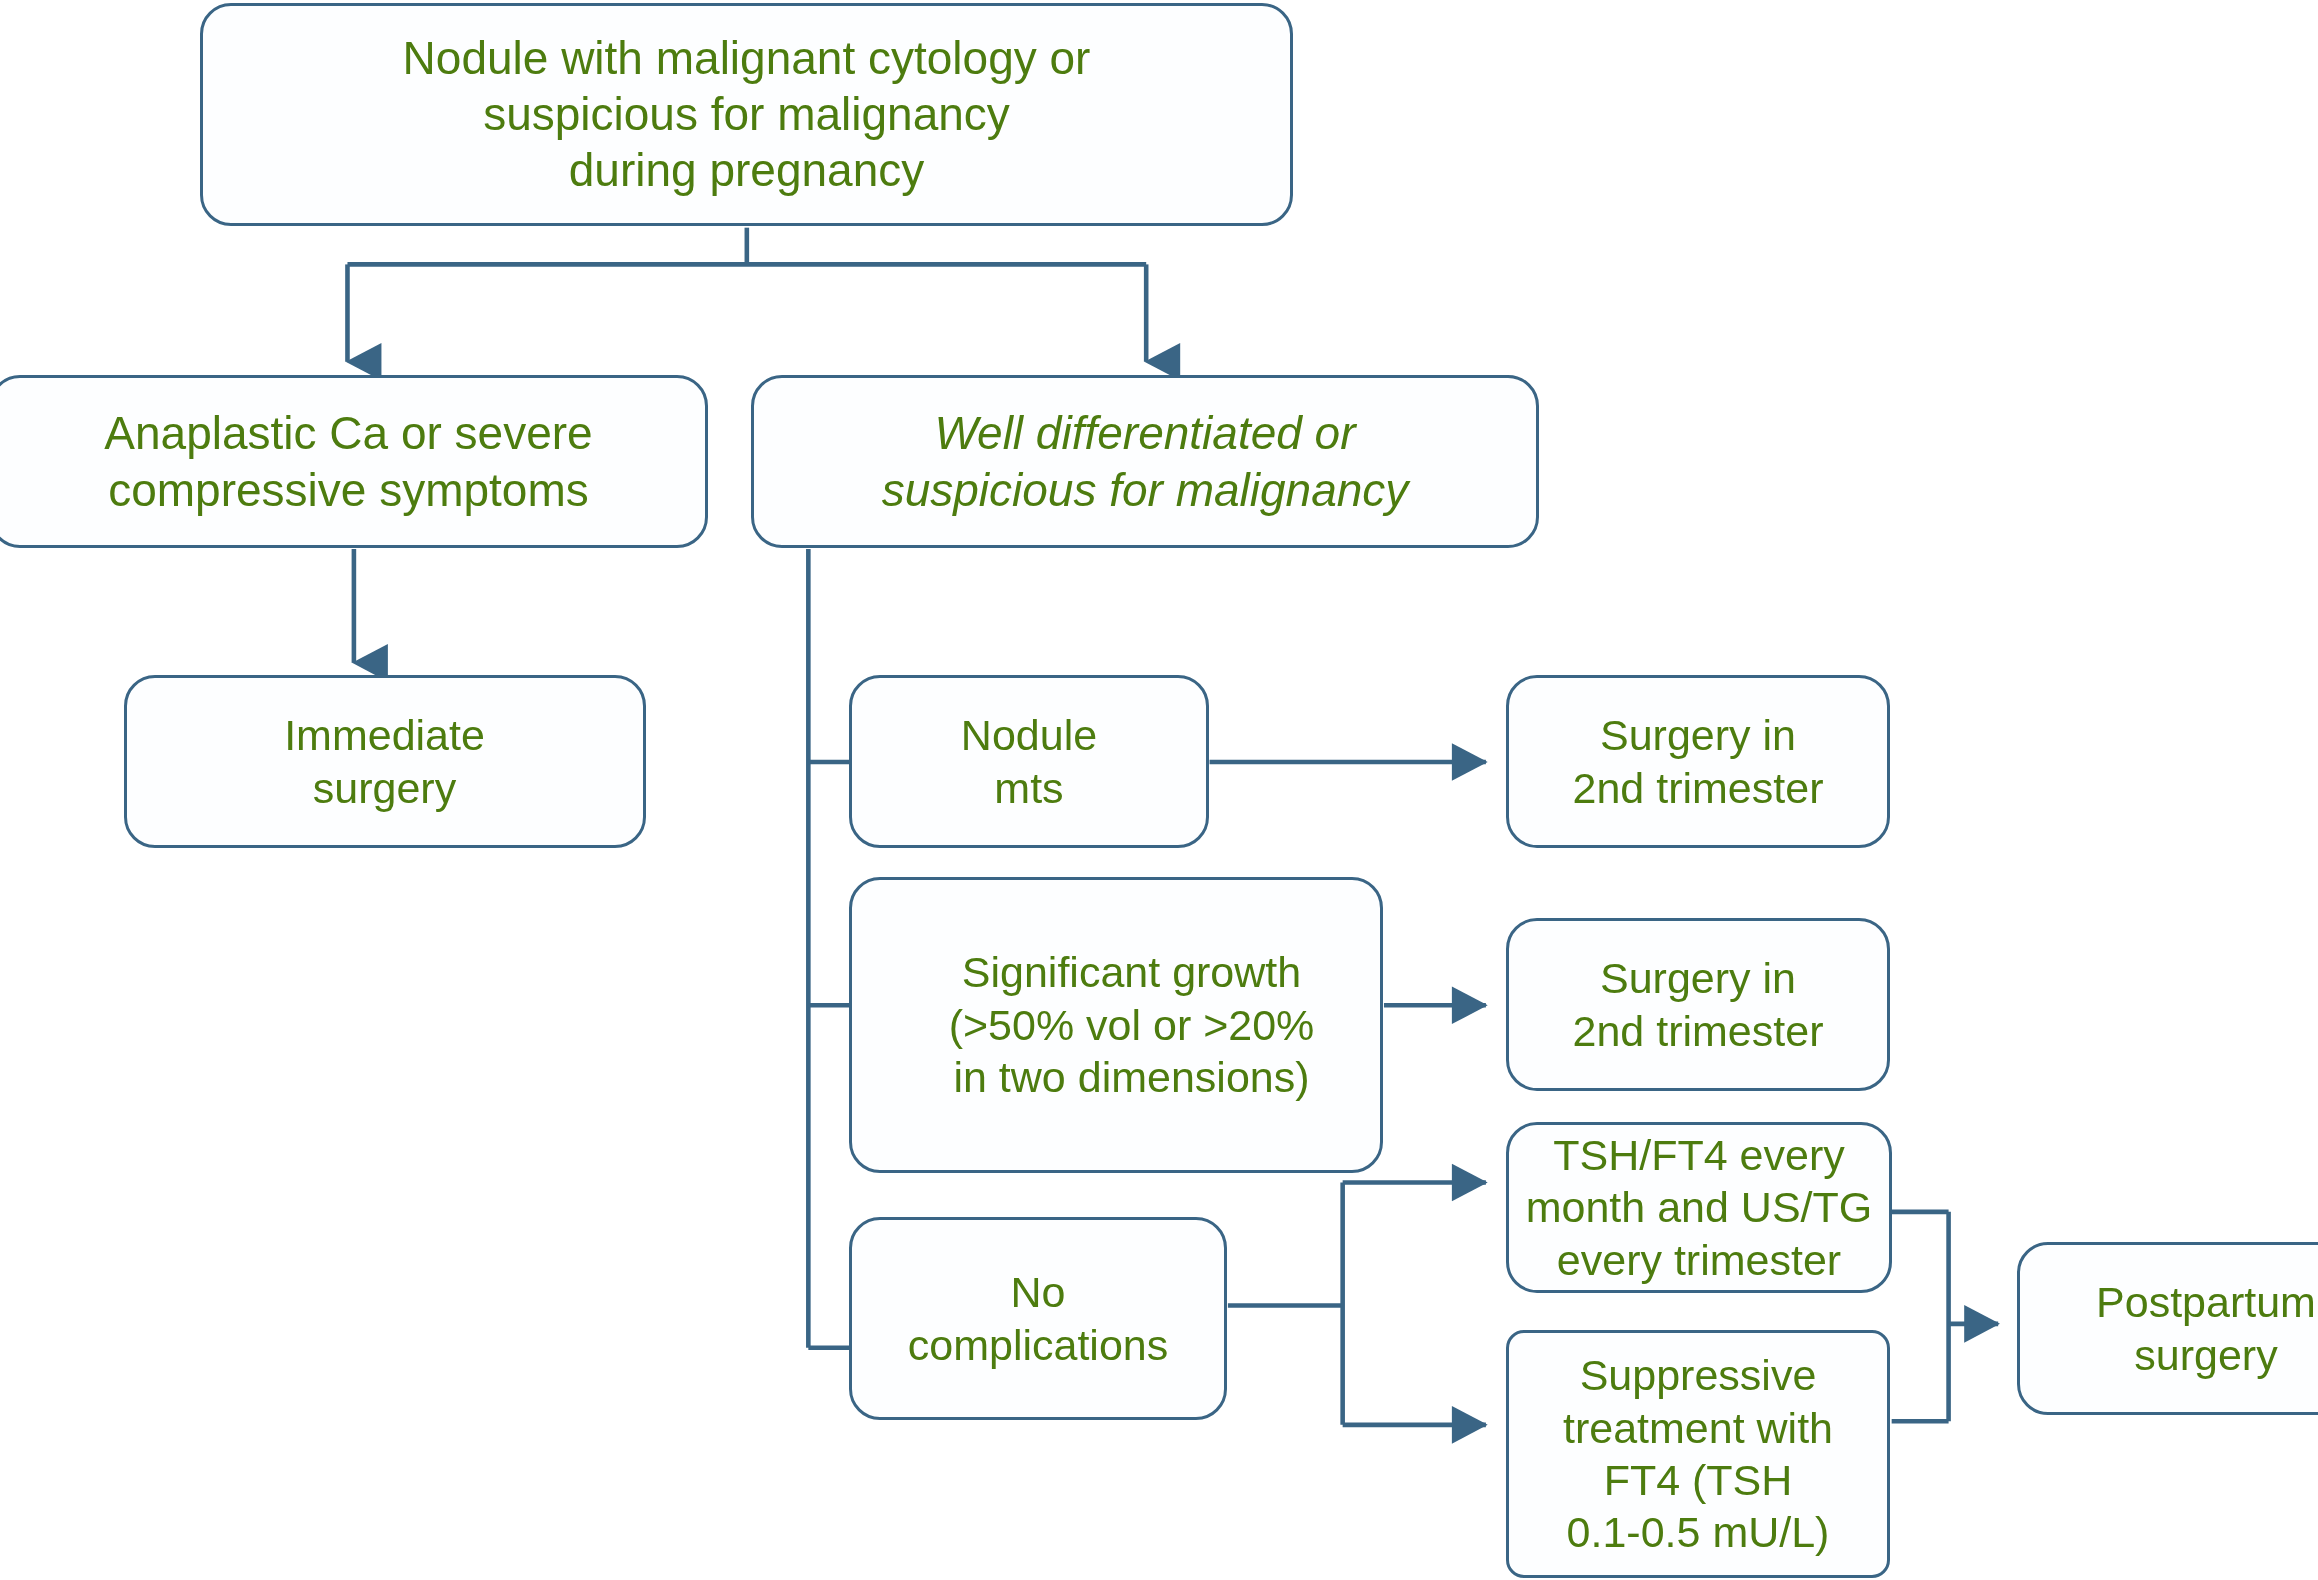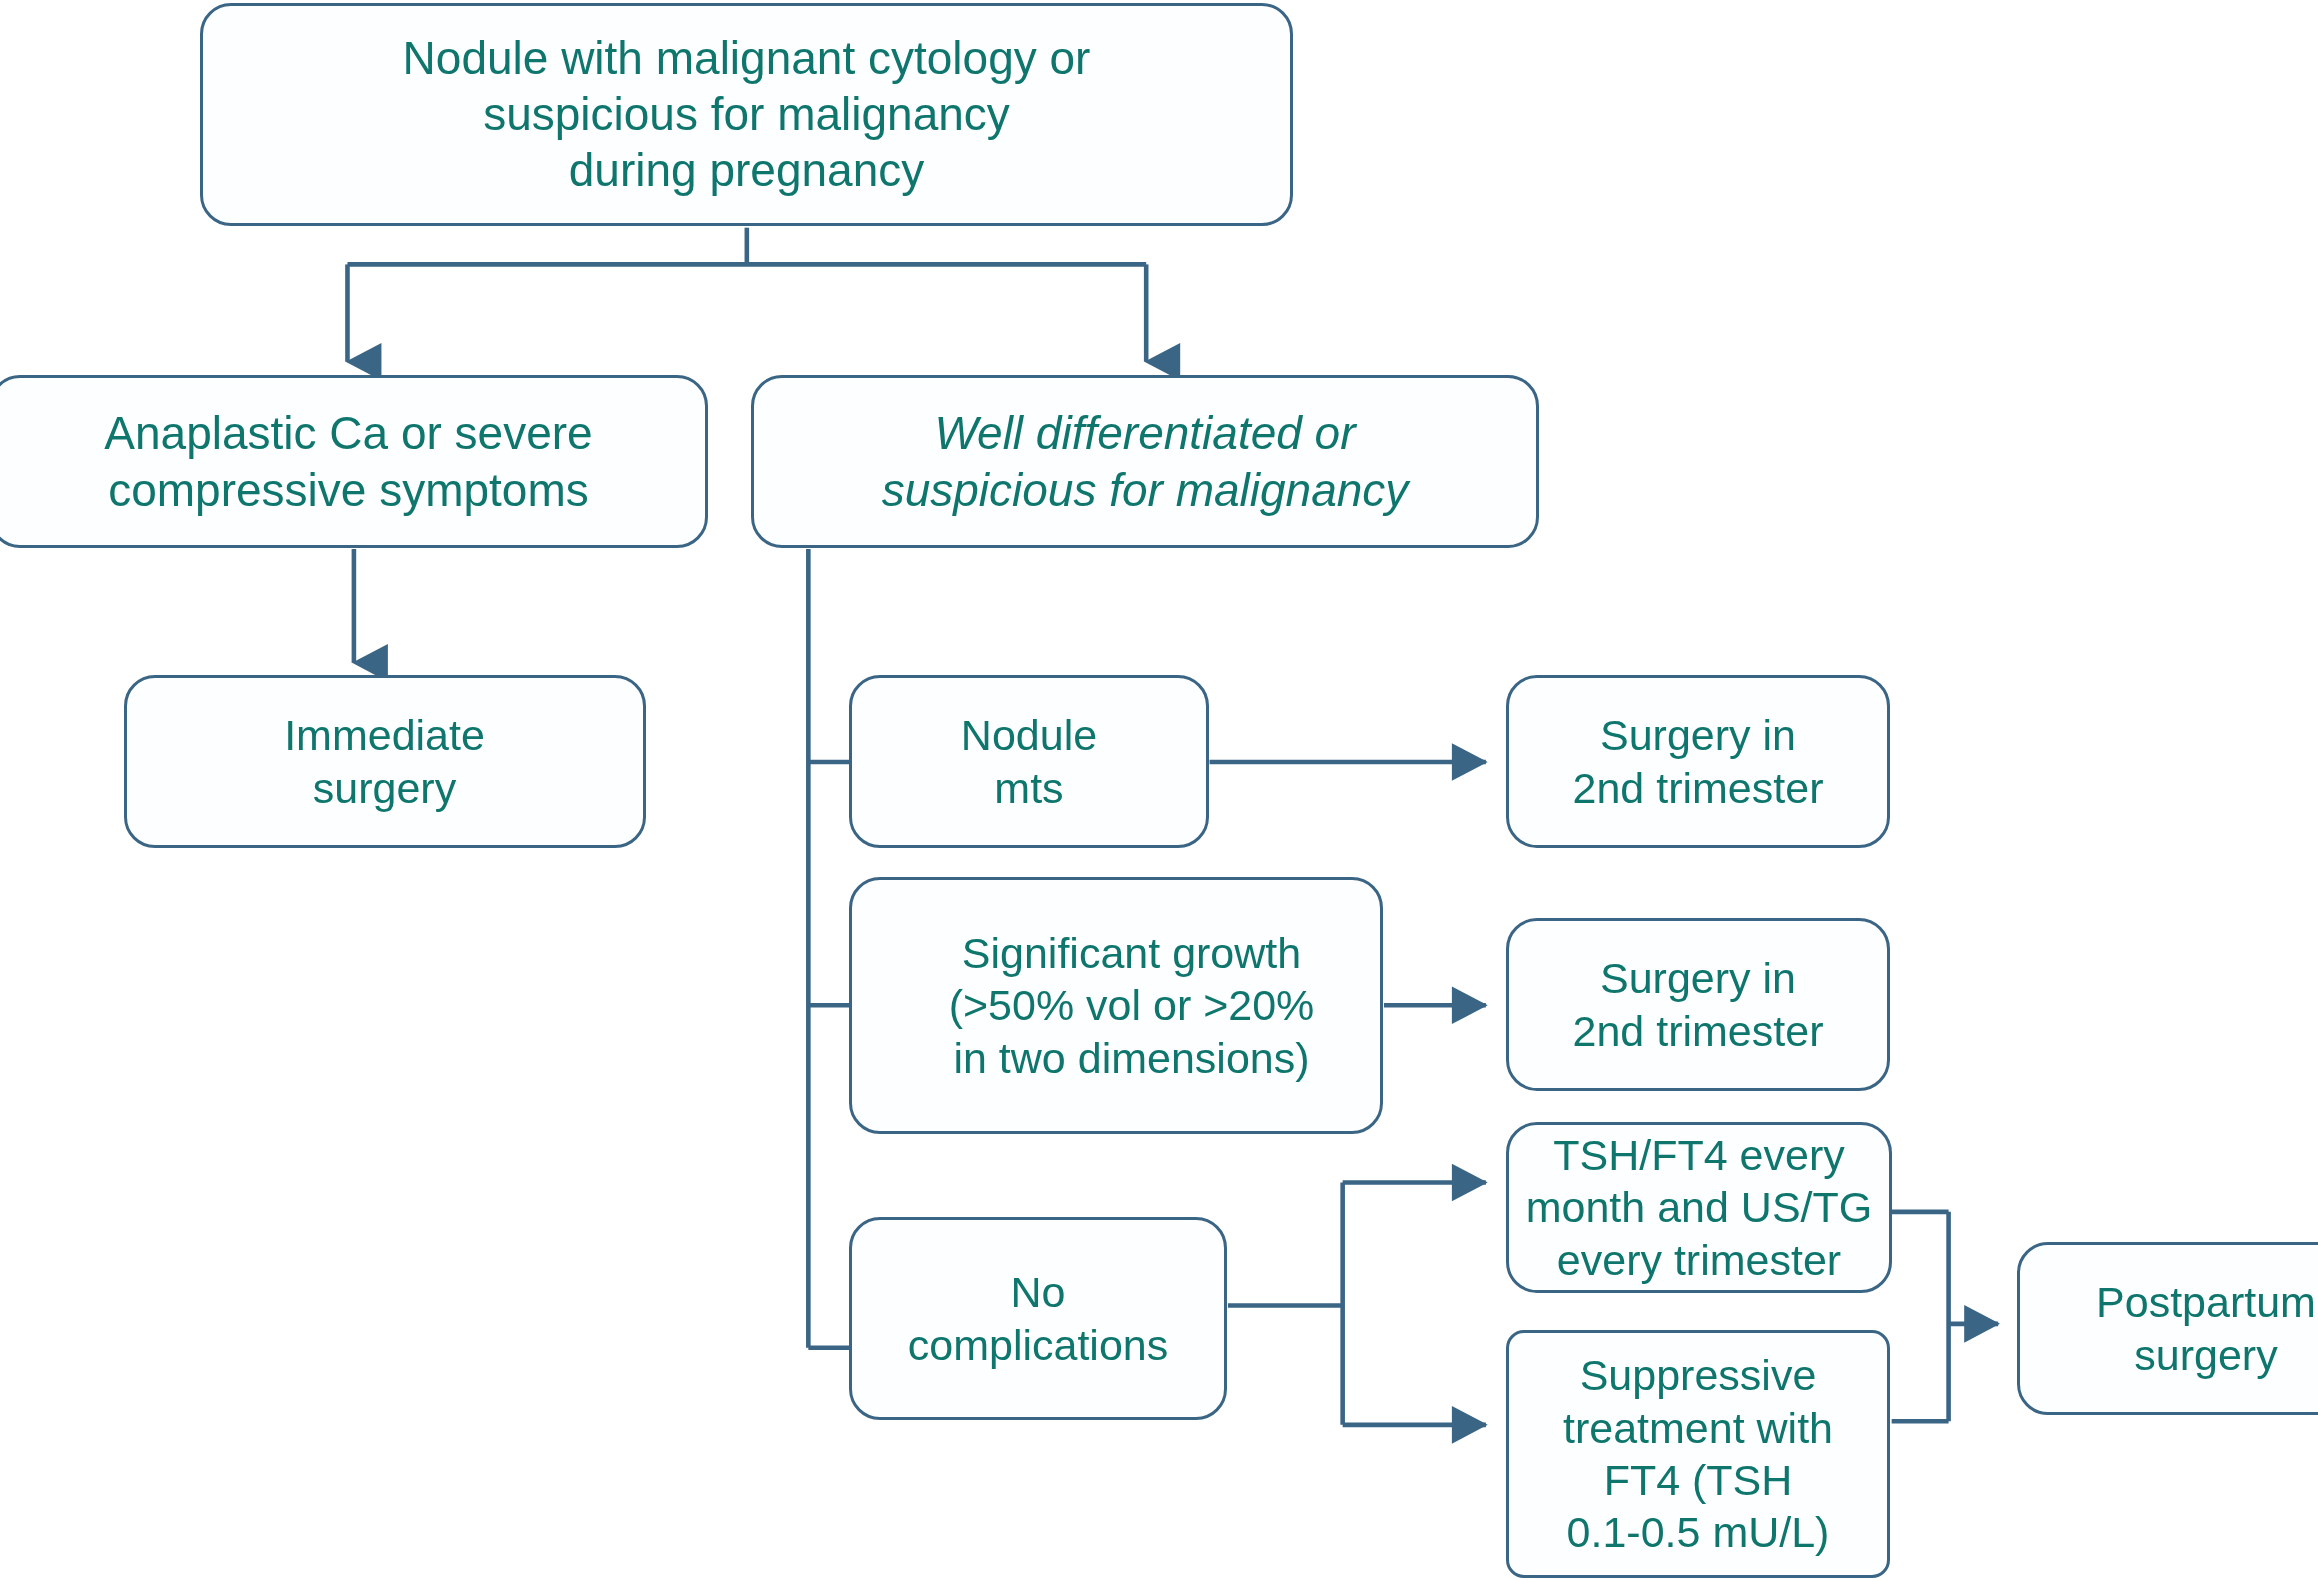--- a/index.html
+++ b/index.html
@@ -28,21 +28,21 @@
   .node {
     position: absolute;
     box-sizing: border-box;
     border: 3.7px solid #3a6585;
     border-radius: 31px;
     background: #fdfeff;
     display: flex;
     align-items: center;
     justify-content: center;
     text-align: center;
-    color: #0f766e;
+    color: #4d7c0f;
     font-family: "Liberation Sans", sans-serif;
     font-size: 43px;
     line-height: 1.22;
     padding: 3.7px 13px;
     white-space: pre-line;
   }
   .node.big { font-size: 46px; }
 </style>
 </head>
 <body>
@@ -103,21 +103,21 @@
 
   <div class="node" style="left:124px; top:675px; width:522px; height:173px;padding-left:12px;">Immediate
 surgery</div>
 
   <div class="node" style="left:849px; top:675px; width:360px; height:173px;">Nodule
 mts</div>
 
   <div class="node" style="left:1506px; top:675px; width:384px; height:173px;">Surgery in
 2nd trimester</div>
 
-  <div class="node" style="left:849px; top:877px; width:534px; height:257px;padding-left:44px;">Significant growth
+  <div class="node" style="left:849px; top:877px; width:534px; height:296px;padding-left:44px;">Significant growth
 (&gt;50% vol or &gt;20%
 in two dimensions)</div>
 
   <div class="node" style="left:1506px; top:918px; width:384px; height:173px;">Surgery in
 2nd trimester</div>
 
   <div class="node" style="left:849px; top:1217px; width:378px; height:203px;">No
 complications</div>
 
   <div class="node" style="left:1506px; top:1122px; width:386px; height:171px;">TSH/FT4 every

